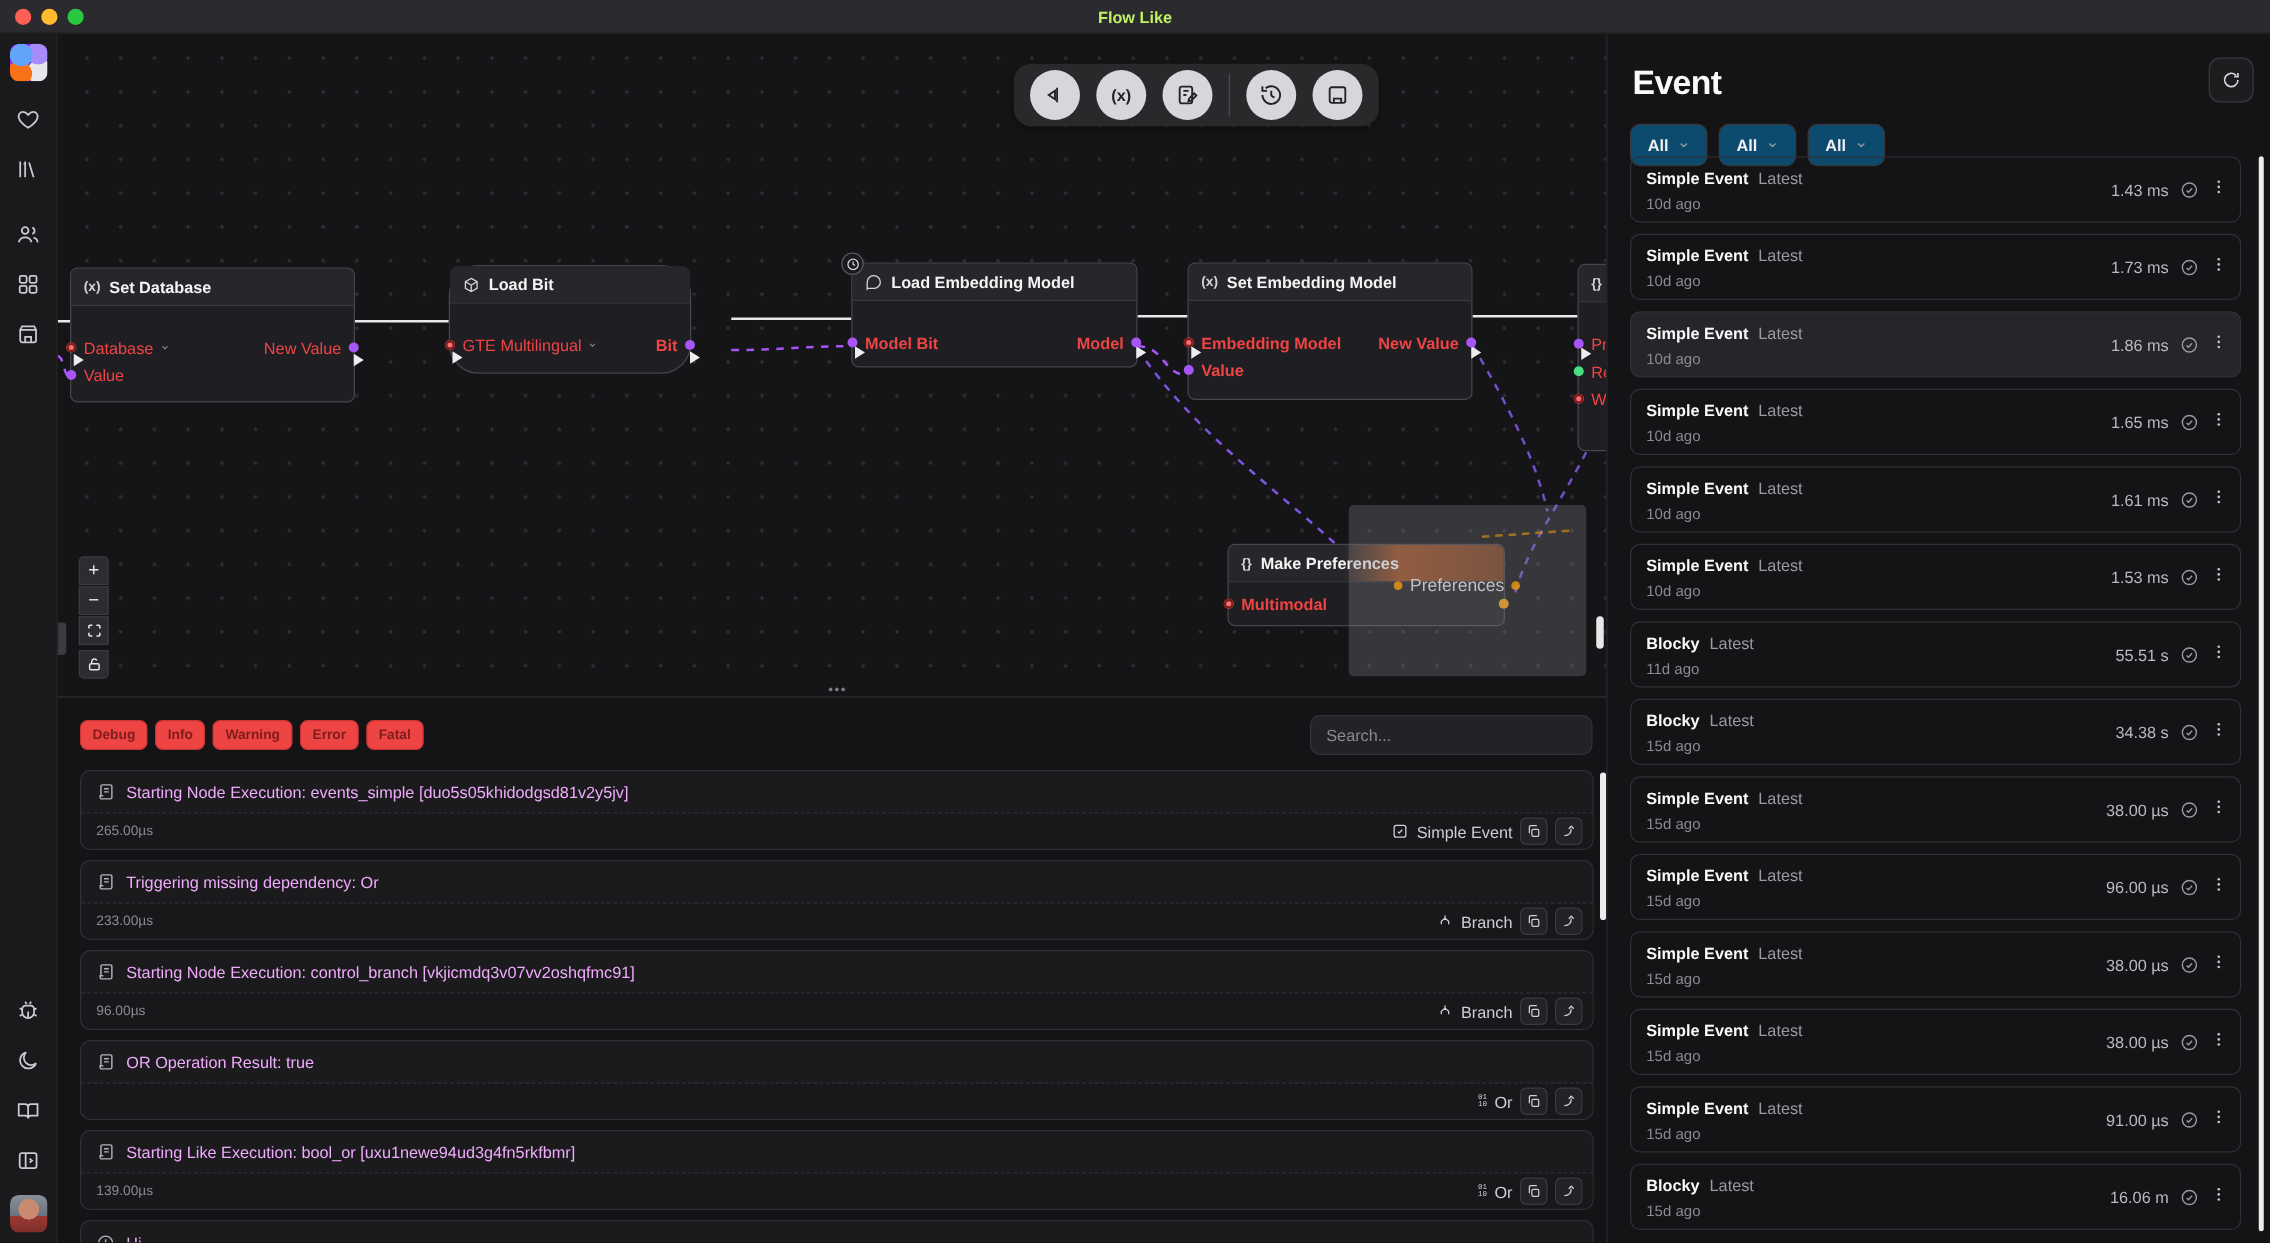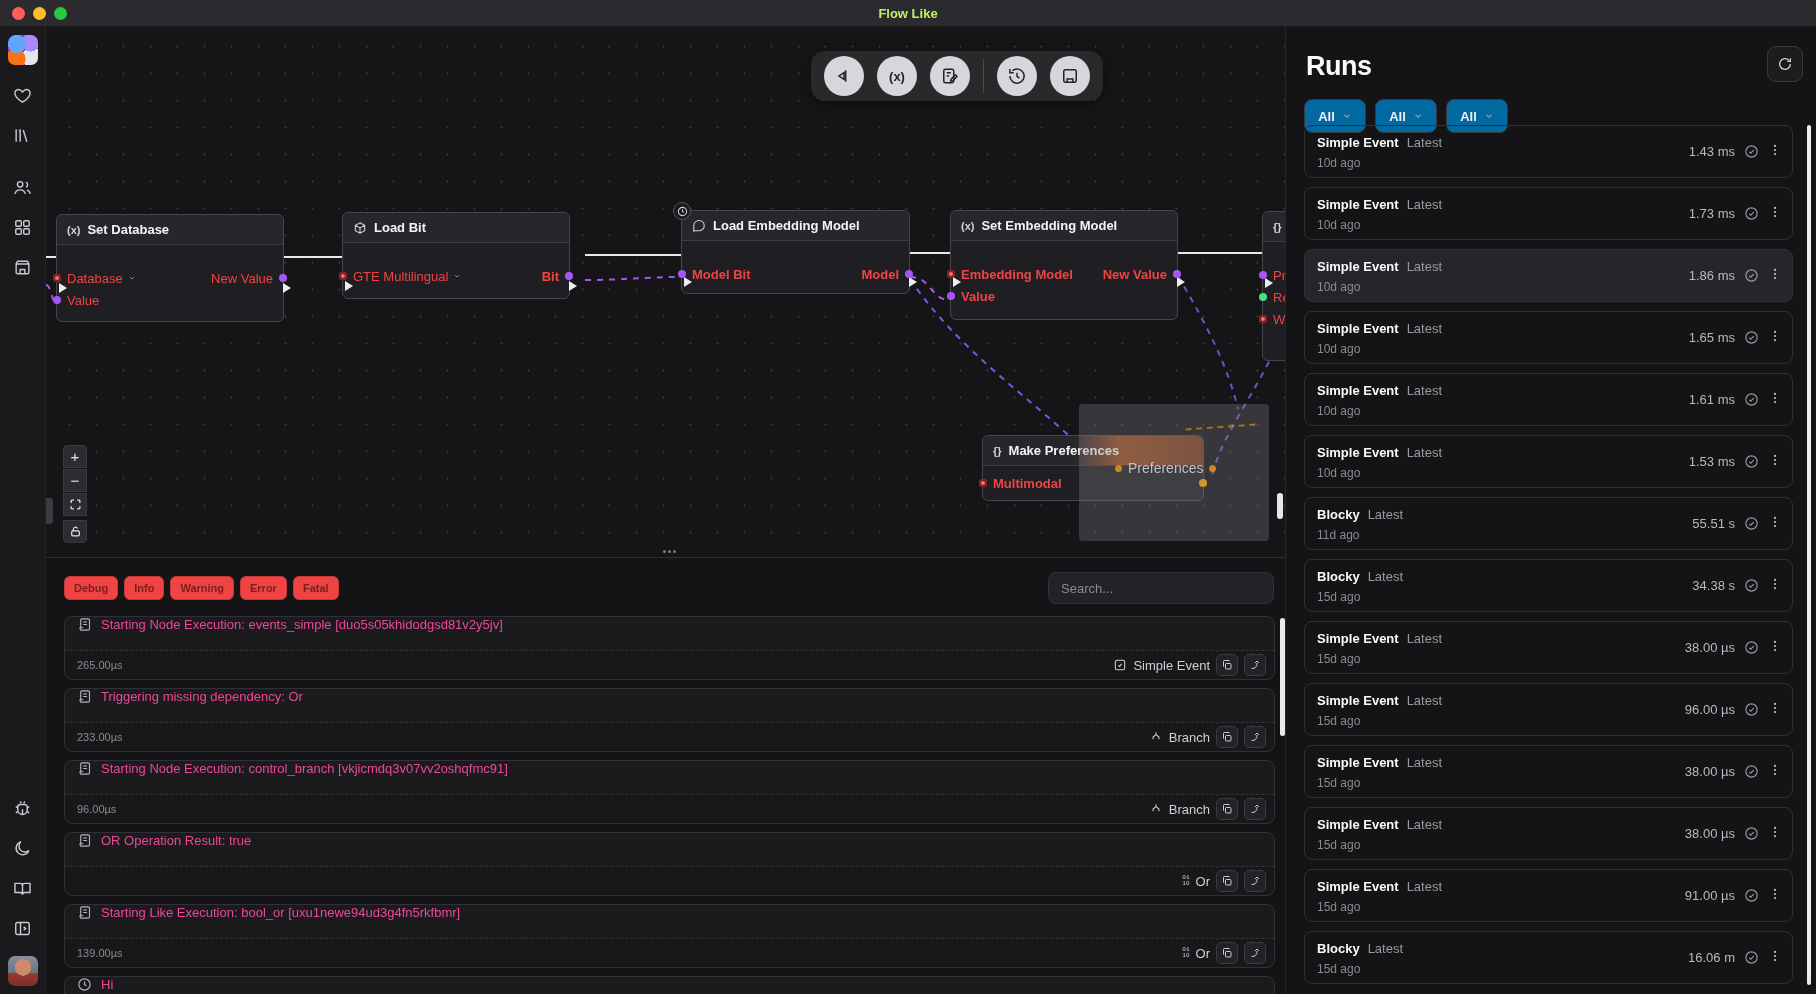--- a/index.html
+++ b/index.html
@@ -117,22 +117,22 @@
     display:flex; align-items:center; justify-content:space-between; }
   .chips { display:flex; gap:6px; }
   .chip { background:#ee4444; color:#7f1d1d; font-size:11px; font-weight:800;
     border:1px solid #c93636; border-radius:6px; padding:5px 9px; cursor:pointer; }
   .search { width:226px; height:32px; background:#232327; border:1px solid #323237;
     border-radius:8px; color:#d4d4d8; font-size:13px; padding:0 12px; outline:none; }
   .search::placeholder { color:#8a8a90; }
   .log-list { position:absolute; left:18px; top:58px; width:1211px; bottom:0; overflow:hidden; }
   .log-card { border:1px solid #303035; border-radius:8px; background:#1b1b1e;
     margin-bottom:8px; }
-  .log-msg { height:34px; display:flex; align-items:flex-start; gap:9px; padding:0 12px;
-    font-size:13px; color:#ec4899; border-bottom:1px dashed #333338; }
+  .log-msg { height:34px; display:flex; align-items:center; gap:9px; padding:0 12px;
+    font-size:13px; color:#f0abfc; border-bottom:1px dashed #333338; }
   .log-msg svg { width:15px; height:15px; color:#b4b4ba; flex:0 0 auto; }
   .log-meta { height:28px; display:flex; align-items:center; justify-content:space-between;
     padding:0 8px 0 12px; background:#18181b; border-radius:0 0 8px 8px; }
   .log-dur { font-size:11px; color:#8a8a90; }
   .log-node { display:flex; align-items:center; gap:6px; font-size:13px; color:#cfcfd4; }
   .log-node svg { width:14px; height:14px; color:#cfcfd4; }
   .mini-btn { width:22px; height:22px; border-radius:5px; background:#232327;
     border:1px solid #3a3a3f; color:#b4b4ba; display:flex; align-items:center;
     justify-content:center; cursor:pointer; }
   .mini-btn svg { width:12px; height:12px; }
@@ -144,21 +144,21 @@
   
   .runs { position:absolute; left:1285px; top:27px; width:531px; height:967px;
     background:#141416; border-left:1px solid #28282c; z-index:9; }
   .runs-title { position:absolute; left:20px; top:24px; font-size:27px; font-weight:800;
     color:#fafafa; letter-spacing:-.5px; }
   .refresh-btn { position:absolute; left:481px; top:19px; width:36px; height:36px;
     border-radius:9px; background:#1d1d20; border:1px solid #38383d; color:#d4d4d8;
     display:flex; align-items:center; justify-content:center; cursor:pointer; }
   .refresh-btn svg { width:16px; height:16px; }
   .runs-filters { position:absolute; left:18px; top:72px; display:flex; gap:9px; }
-  .rfilter { min-width:62px; height:34px; background:#0369a1; border:1px solid #38383d;
+  .rfilter { min-width:62px; height:34px; background:#0c4a6e; border:1px solid #38383d;
     border-radius:8px; color:#f0f0f2; font-size:13px; font-weight:700; display:flex;
     align-items:center; justify-content:center; gap:7px; padding:0 10px; cursor:pointer; }
   .rfilter svg { width:10px; height:10px; color:#9a9aa0; }
   .run-list { position:absolute; left:18px; top:98px; width:489px; bottom:6px; overflow:hidden; }
   .run-card { position:relative; height:53px; border:1px solid #303035; border-radius:8px;
     margin-bottom:9px; padding:9px 12px; cursor:pointer; }
   .run-card.hover { background:#26262a; }
   .run-l1 { display:flex; align-items:baseline; gap:8px; }
   .run-name { font-size:13px; font-weight:800; color:#fafafa; }
   .run-badge { font-size:13px; color:#9a9aa0; }
@@ -308,21 +308,21 @@
         </div>
         <div class="nrow">
           <span class="dot purple in"></span>
           <span class="lft">
               <span>Value</span>
             </span>
         </div>
       </div>
     </div>
 
-    <div class="node" style="left:296px; top:185px; width:228px; height:87px;">
+    <div class="node" style="left:313px; top:185px; width:194px; height:87px;border-radius:24px;">
       <div class="node-h">
         <svg viewBox="0 0 24 24" fill="none" stroke="currentColor" stroke-width="1.8">
             <path d="M12 3l8 4.5v9L12 21l-8-4.5v-9L12 3zM4 7.5l8 4.5 8-4.5M12 12v9"></path>
           </svg>
         <span>Load Bit</span>
       </div>
       <div class="node-body">
         <span class="pin-exec in" style="top:38px"></span>
         <span class="pin-exec out" style="top:38px"></span>
         <div class="nrow">
@@ -638,21 +638,21 @@
             </svg>
           <span>Hi</span>
         </div>
       </div>
 
     </div>
     <div class="log-scroll"></div>
   </div>
 
   <div class="runs">
-    <div class="runs-title">Runs</div>
+    <div class="runs-title">Event</div>
     <button class="refresh-btn">
       <svg viewBox="0 0 24 24" fill="none" stroke="currentColor" stroke-width="2">
           <path d="M20 12a8 8 0 11-2.3-5.7M20 3.5V8h-4.5"></path>
         </svg>
     </button>
     <div class="runs-filters">
       <button class="rfilter">
           <span>All</span>
           <svg viewBox="0 0 24 24" fill="none" stroke="currentColor" stroke-width="2.6">
             <path d="M6 9l6 6 6-6"></path>

